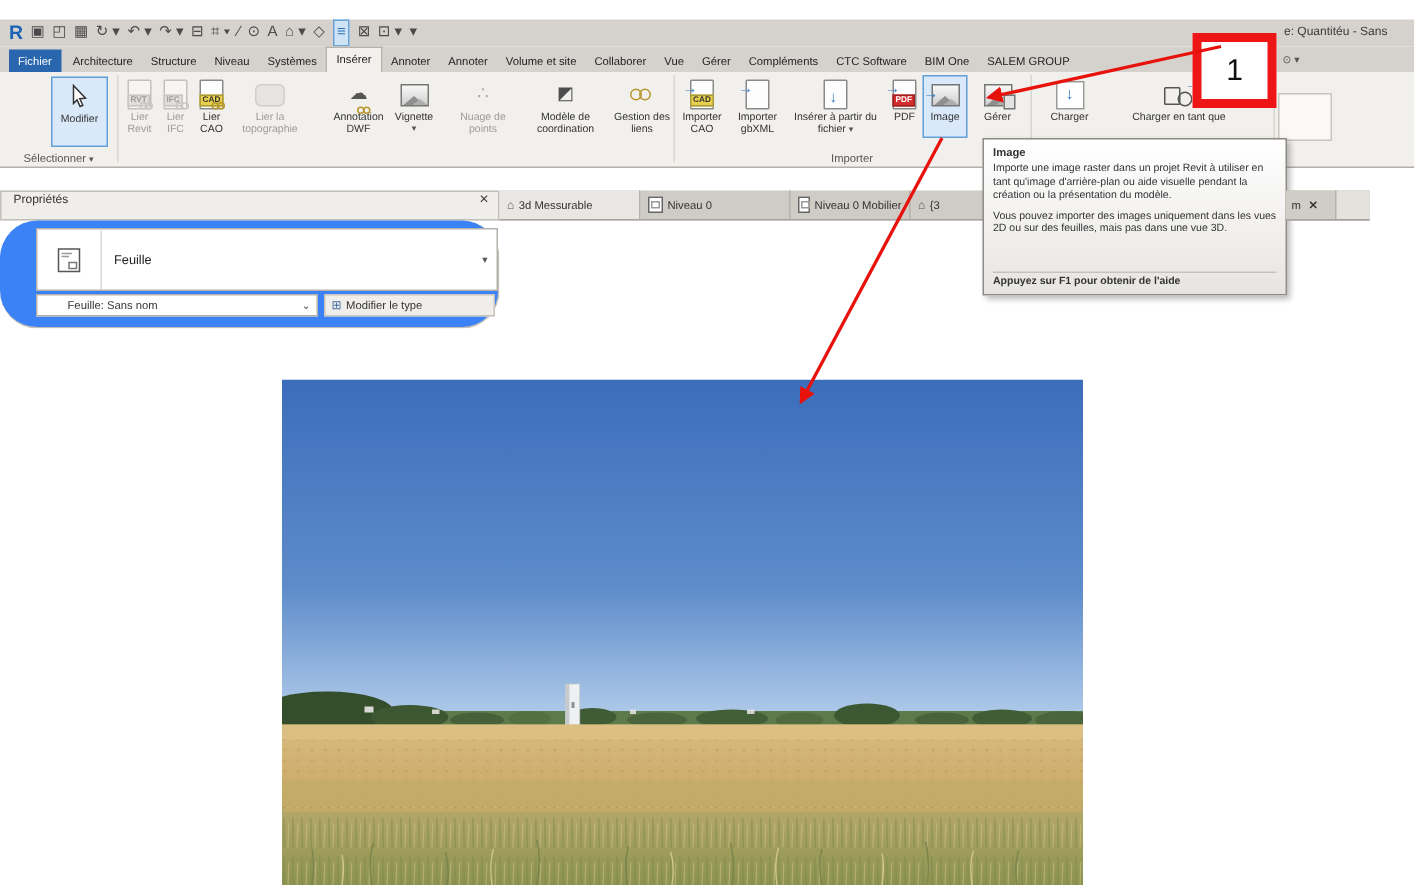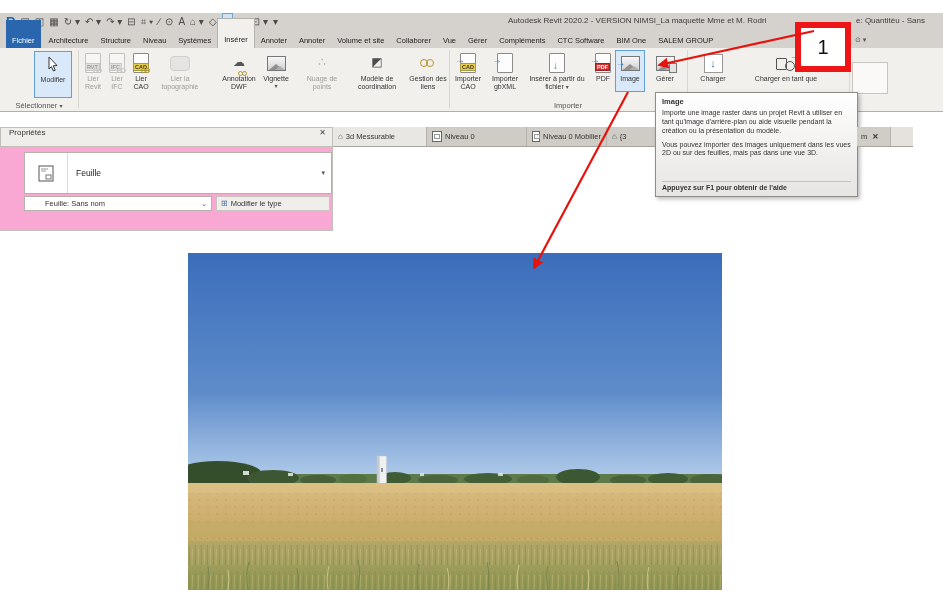--- a/index.html
+++ b/index.html
@@ -10,21 +10,21 @@
   .qat{position:absolute;left:6px;top:1px;display:flex;align-items:center;gap:5px;height:16px;}
   .qat span{font-size:10px;color:#4a4a4a;line-height:16px;white-space:nowrap;}
   .qat .logo{color:#1c63b8;font-weight:bold;font-size:13px;}
   .qat .hl{background:#cfe3f7;border:1px solid #6aa3d8;padding:0 2px;color:#2a6db5;}
   .title-left{position:absolute;left:508px;top:3px;font-size:8px;color:#3a3a3a;white-space:nowrap;
               width:287px;overflow:hidden;}
   .title-right{position:absolute;left:856px;top:3px;font-size:8px;color:#3a3a3a;white-space:nowrap;}
   
   .menubar{position:absolute;left:0;top:31px;width:943px;height:17px;background:#d5d2cd;
            display:flex;align-items:flex-end;padding-left:6px;box-sizing:border-box;}
-  .mtab{font-size:7.5px;padding:16px 6px 3px;color:#222;white-space:nowrap;}
+  .mtab{font-size:7.5px;padding:3px 6px 3px;color:#222;white-space:nowrap;}
   .mtab.file{background:#2a66ad;color:#fff;margin-right:2px;}
   .mtab.active{background:#f2f0ed;border:1px solid #b5b1ab;border-bottom:none;padding-bottom:4px;}
   .menu-tail{position:absolute;left:855px;top:36px;font-size:7px;color:#555;}
   
   .ribbon{position:absolute;left:0;top:48px;width:943px;height:64px;background:#f2f0ed;
           border-bottom:1px solid #b3afa9;box-sizing:border-box;}
   .psep{position:absolute;top:50px;width:1px;height:58px;background:#d9d6d0;}
   .plabel{position:absolute;top:101px;font-size:7.5px;color:#555;text-align:center;white-space:nowrap;}
   .rb{position:absolute;top:51px;height:46px;display:flex;flex-direction:column;align-items:center;
       font-size:7px;line-height:1.12;color:#333;text-align:center;box-sizing:border-box;}
@@ -60,22 +60,22 @@
   .cetq .ar{position:absolute;right:-1px;top:-3px;color:#2e7cc6;font-weight:bold;font-size:9px;}
   .cubeic{font-size:12px;color:#4d4d4d;}
   .chainico{position:relative;width:16px;height:12px;}
   .chainico i{position:absolute;top:2px;width:8px;height:8px;border:1.8px solid #b8962e;border-radius:50%;box-sizing:border-box;}
   .chainico i:first-child{left:0;} .chainico i:last-child{left:6px;}
   
   .props-header{position:absolute;left:0;top:127px;width:333px;height:20px;background:#f0eeeb;
                 border:1px solid #c2beb8;box-sizing:border-box;font-size:8px;display:flex;align-items:flex-start;}
   .props-header .t{margin-left:8px;color:#333;}
   .props-header .x{margin-left:auto;margin-right:6px;font-size:8px;color:#444;}
-  .props-body{position:absolute;left:0;top:147px;width:333px;height:84px;background:#f9a8d4;
-              border-right:1px solid #c2beb8;border-bottom:1px solid #c2beb8;box-sizing:border-box;}
+  .props-body{position:absolute;left:0;top:147px;width:333px;height:72px;background:#3b82f6;
+              border-right:1px solid #c2beb8;border-bottom:1px solid #c2beb8;box-sizing:border-box;border-radius:25px;}
   .type-sel{position:absolute;left:24px;top:5px;width:308px;height:42px;background:#fff;
             border:1px solid #b5b1ab;box-sizing:border-box;display:flex;align-items:center;}
   .type-ic{width:42px;height:40px;border-right:1px solid #ddd9d4;display:flex;align-items:center;justify-content:center;}
   .type-lb{font-size:8.5px;margin-left:8px;color:#222;}
   .type-car{margin-left:auto;margin-right:6px;font-size:7px;color:#555;}
   .inst-row{position:absolute;left:24px;top:49px;width:188px;height:15px;background:#fff;border:1px solid #b5b1ab;
             box-sizing:border-box;display:flex;align-items:center;font-size:7.5px;}
   .inst-row .v{margin-left:20px;white-space:nowrap;}
   .inst-row .c{margin-left:auto;margin-right:4px;font-size:7px;color:#555;}
   .edit-type{position:absolute;left:216px;top:49px;width:114px;height:15px;display:flex;align-items:center;gap:3px;
@@ -129,21 +129,20 @@
       <span>∕</span>
       <span>⊙</span>
       <span>A</span>
       <span>⌂ ▾</span>
       <span>◇</span>
       <span class="hl">≡</span>
       <span>⊠</span>
       <span>⊡ ▾</span>
       <span>▾</span>
     </div>
-    <div class="title-left">Autodesk Revit 2020.2 - VERSION NIMSI_La maquette Mme et M. Rodri</div>
     <div class="title-right">e: Quantitéu - Sans</div>
   </div>
 
   <div class="menubar">
     <span class="mtab file">Fichier</span>
     <span class="mtab">Architecture</span>
     <span class="mtab">Structure</span>
     <span class="mtab">Niveau</span>
     <span class="mtab">Systèmes</span>
     <span class="mtab active">Insérer</span>

